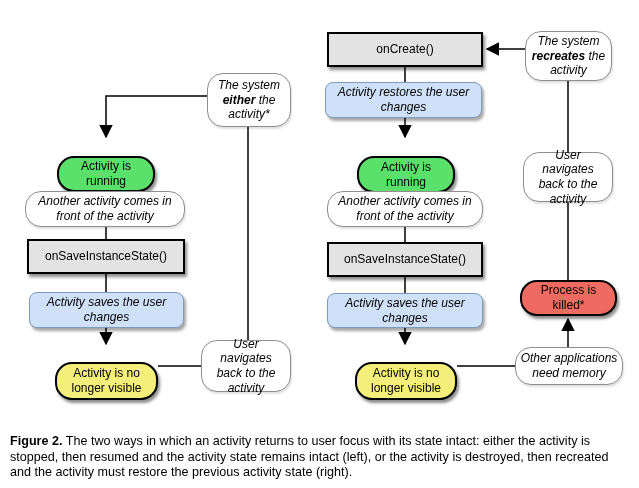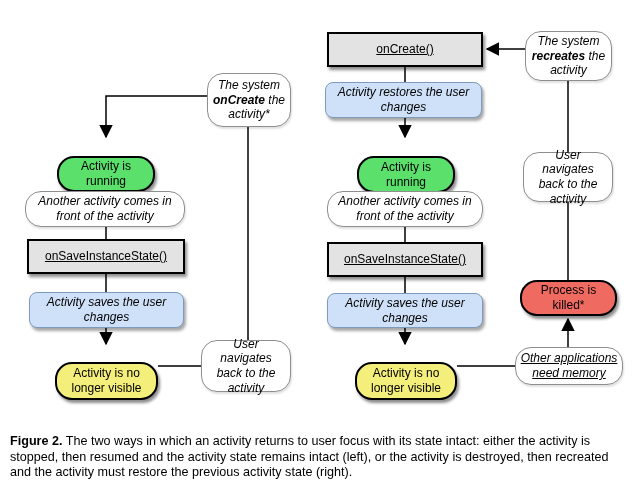--- a/index.html
+++ b/index.html
@@ -27,21 +27,20 @@
     box-shadow:2px 3px 3px rgba(0,0,0,0.45);
     font-weight:normal;
   }
   .green{background:var(--running-green,#5be06b);margin-top:16px;}
   .yellow{background:var(--not-visible-yellow,#f4ee7b);margin-top:15px;}
   .red{background:var(--killed-red,#ef6a60);}
   .gray{
     background:var(--callback-gray,#e3e3e3);
     border:2px solid #000;
     box-shadow:2px 3px 3px rgba(0,0,0,0.45);
-    text-decoration:underline;
   }
   .blue{
     background:var(--state-blue,#cfe1f8);
     border:1.5px solid #7d9bbd;
     border-radius:8px;
     box-shadow:2px 3px 3px rgba(0,0,0,0.35);
     font-style:italic;
   }
   .note{
     background:#fff;
@@ -91,21 +90,21 @@
     <path class="wire" d="M405 227 L405 243"></path>
     <path class="wire" d="M405 277 L405 293"></path>
     <path class="wire" d="M405 328 L405 344" marker-end="url(#ah)"></path>
     <path class="wire" d="M457 366 L515 366"></path>
     <path class="wire" d="M568 347 L568 319" marker-end="url(#ah)"></path>
     <path class="wire" d="M568 280 L568 202"></path>
     <path class="wire" d="M568 152 L568 81"></path>
   </svg>
 
   <div class="node note" style="left:207px;top:73px;width:84px;height:54px;">
-    <div><span>The system</span> <b>onCreate</b> <span>the activity*</span></div>
+    <div><span>The system</span> <b>either</b> <span>the activity*</span></div>
   </div>
 
   <div class="node pill green" style="left:57px;top:140px;width:98px;height:36px;">
     <span style="width:62px;">Activity is running</span>
   </div>
 
   <div class="node note" style="left:25px;top:191px;width:160px;height:36px;">
     <span>Another activity comes in front of the activity</span>
   </div>
 
@@ -160,21 +159,21 @@
 
   <div class="node note" style="left:523px;top:152px;width:90px;height:50px;">
     <span style="width:80px;">User navigates back to the activity</span>
   </div>
 
   <div class="node pill red" style="left:520px;top:280px;width:97px;height:36px;">
     <span style="width:64px;">Process is killed*</span>
   </div>
 
   <div class="node note" style="left:515px;top:347px;width:108px;height:38px;">
-    <span style="width:100px;text-decoration:underline;">Other applications need memory</span>
+    <span style="width:100px;">Other applications need memory</span>
   </div>
 
 
   <div class="caption">
     <b>Figure 2.</b> <span>The two ways in which an activity returns to user focus with its state intact: either the activity is stopped, then resumed and the activity state remains intact (left), or the activity is destroyed, then recreated and the activity must restore the previous activity state (right).</span>
   </div>
 
 </div>
 
 </body></html>

